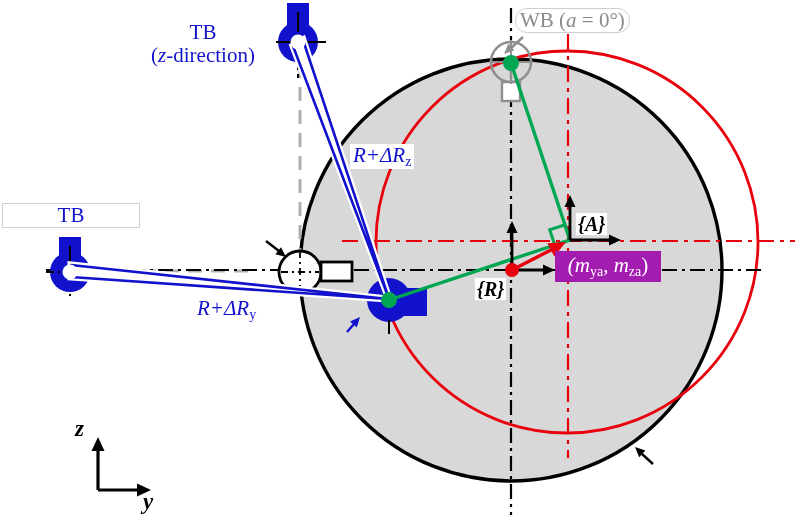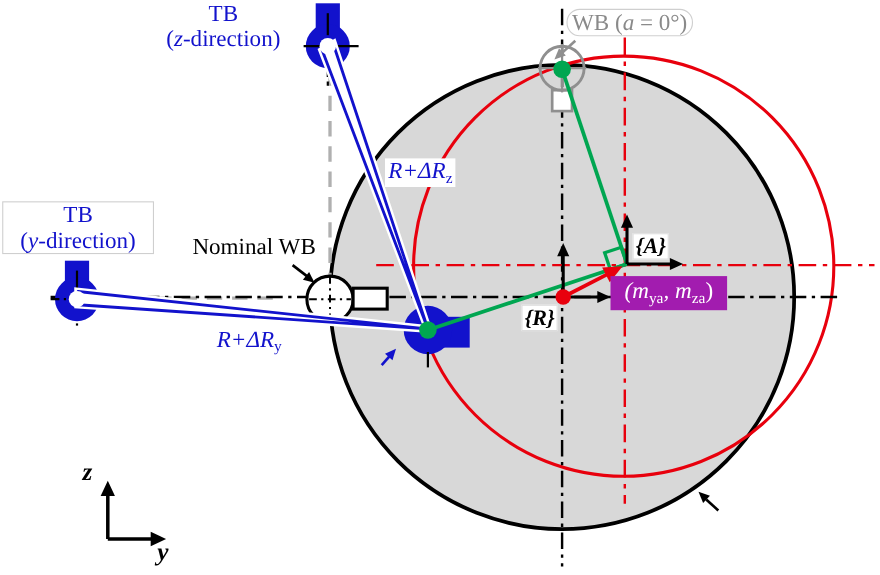--- a/index.html
+++ b/index.html
@@ -1,20 +1,20 @@
 <!DOCTYPE html>
 <html><head>
 <meta charset="utf-8">
 <style>
   html,body{margin:0;padding:0;background:#ffffff;}
   #fig{position:relative;width:800px;height:523px;background:#ffffff;overflow:hidden;
        font-family:"Liberation Serif",serif;}
   #fig svg{position:absolute;left:0;top:0;}
   .lbl{position:absolute;font-size:21px;line-height:1.1;white-space:nowrap;color:#000;}
-  .ctr{text-align:center;}
+  .ctr{text-align:center;margin-top:20px;}
   .c-blue{color:#1212cc;}
   .c-gray{color:#8a8a8a;border-radius:12px;}
   .bg{background:#ffffff;}
   .bd{border:1px solid #cfcfcf;padding:0 4px;}
   .it{font-style:italic;}
   .sb{font-size:14px;vertical-align:-26%;}
   .frame-lbl{font-size:20px;font-style:italic;font-weight:bold;background:#ffffff;
              border:1px solid #dcdcdc;padding:0 2px;}
   .m-box{position:absolute;left:555px;top:251px;width:106px;height:31px;background:#a21caf;
          color:#ffffff;display:flex;align-items:center;justify-content:center;font-size:21px;}
@@ -148,29 +148,27 @@
   </g>
 </svg>
 
 <div class="lbl ctr c-blue bg" style="left:130px;top:1px;width:146px;">
   <div><span>TB</span></div>
   <div><span>(</span><span class="it">z</span><span>-direction)</span></div>
 </div>
 
 <div class="lbl ctr c-blue bg bd" style="left:2px;top:183px;width:128px;">
   <div><span>TB</span></div>
-  <div><span>(</span><span class="it">y</span><span>-direction)</span></div>
 </div>
 
 <div class="lbl c-gray bg bd" style="left:515px;top:8px;">
   <span>WB (</span><span class="it">a</span><span> = 0°)</span>
 </div>
 
 <div class="lbl ctr bg" style="left:164px;top:213px;width:134px;">
-  <div>Nominal WB</div>
 </div>
 
 
 <div class="lbl c-blue bg" style="left:350px;top:144px;padding:0 3px;">
   <span class="it">R+ΔR</span><span class="sb">z</span>
 </div>
 
 <div class="lbl c-blue bg" style="left:194px;top:297px;padding:0 3px;">
   <span class="it">R+ΔR</span><span class="sb">y</span>
 </div>

